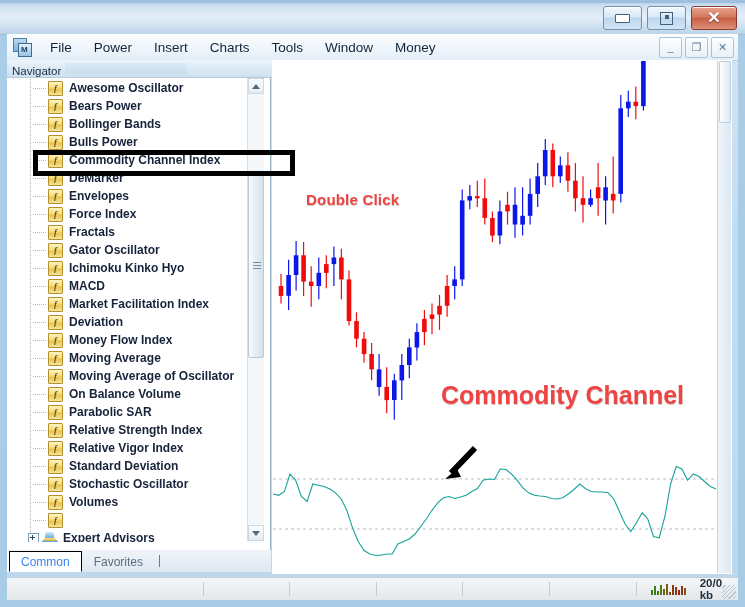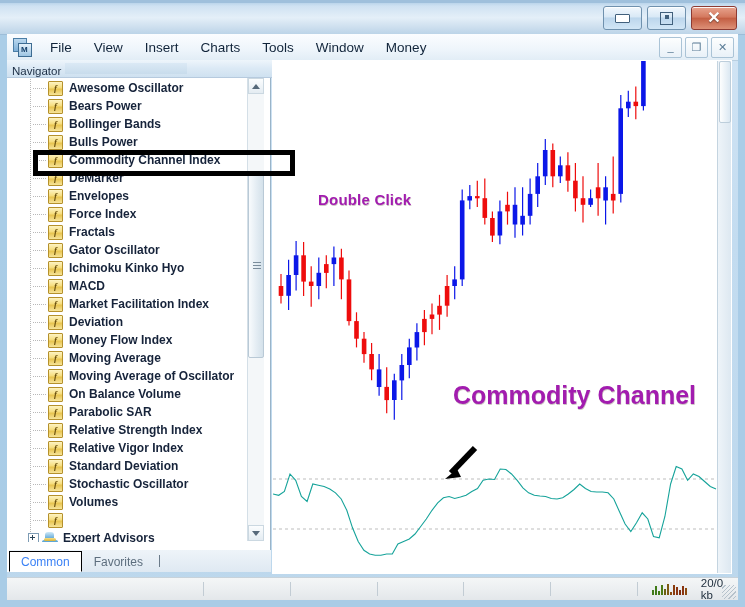--- a/index.html
+++ b/index.html
@@ -195,42 +195,41 @@
     border:1px solid #000000;border-bottom:1px solid #ffffff;
   }
   .tab-caret{width:1px;height:12px;background:#6b7b8a;margin-left:4px;align-self:center;}
   
   .chart-area{
     position:absolute;left:272px;top:60px;width:458px;height:512px;
     background:#ffffff;border:1px solid #ffffff;overflow:hidden;
   }
   .chart-svg{position:absolute;left:0;top:0;}
   .annot{
-    position:absolute;font-weight:bold;color:#a21caf;
+    position:absolute;font-weight:bold;color:#ef4444;
     font-family:"Liberation Sans", sans-serif;
     text-shadow:0.5px 0.5px 0 rgba(60,40,20,.25);
-    margin-left:12px;
   }
   .annot-dc{left:33px;top:130px;font-size:15px;letter-spacing:.2px;}
   .annot-cci{left:168px;top:315px;font-size:25px;line-height:39px;width:290px;}
   .chart-vscroll{
     position:absolute;right:0;top:0;width:13px;height:512px;
     background:linear-gradient(90deg,#eef4f9,#dde8f1);
     border-left:1px solid #c4d4e0;
   }
   .chart-vscroll .th{
     position:absolute;left:1px;top:0;width:10px;height:60px;border-radius:2px;
     background:linear-gradient(90deg,#fdfefe,#dbe8f2);border:1px solid #bdcedb;
   }
   
   .statusbar{
     position:absolute;left:7px;bottom:7px;width:731px;height:22px;
     background:linear-gradient(180deg,#f4f6f7 0%,#eceff1 50%,#e3e7ea 100%);
     border-top:1px solid #c7d2da;
-    display:flex;align-items:center;
+    display:flex;align-items:center;font-weight:bold;
   }
   .st-cell{height:14px;border-right:1px solid #c2ccd4;box-sizing:border-box;}
   .st-signal{
     display:flex;align-items:flex-end;gap:1px;height:11px;margin-left:14px;
   }
   .st-signal i{display:block;width:2px;background:#7d5a12;}
   .st-text{font-size:11.5px;color:#22313f;margin-left:14px;}
   .st-grip{
     position:absolute;right:2px;bottom:1px;width:14px;height:14px;
     background:
@@ -262,21 +261,21 @@
   </div>
 
   <div class="menubar">
     <div class="app-icon">
       <span class="sq1"></span>
       <span class="sq2">
           <b>M</b>
         </span>
     </div>
     <div class="menu-item">File</div>
-    <div class="menu-item">View</div>
+    <div class="menu-item">Power</div>
     <div class="menu-item">Insert</div>
     <div class="menu-item">Charts</div>
     <div class="menu-item">Tools</div>
     <div class="menu-item">Window</div>
     <div class="menu-item">Money</div>
 
     <div class="mdi-btns">
       <div class="mdi-btn">_</div>
       <div class="mdi-btn">❐</div>
       <div class="mdi-btn">✕</div>

